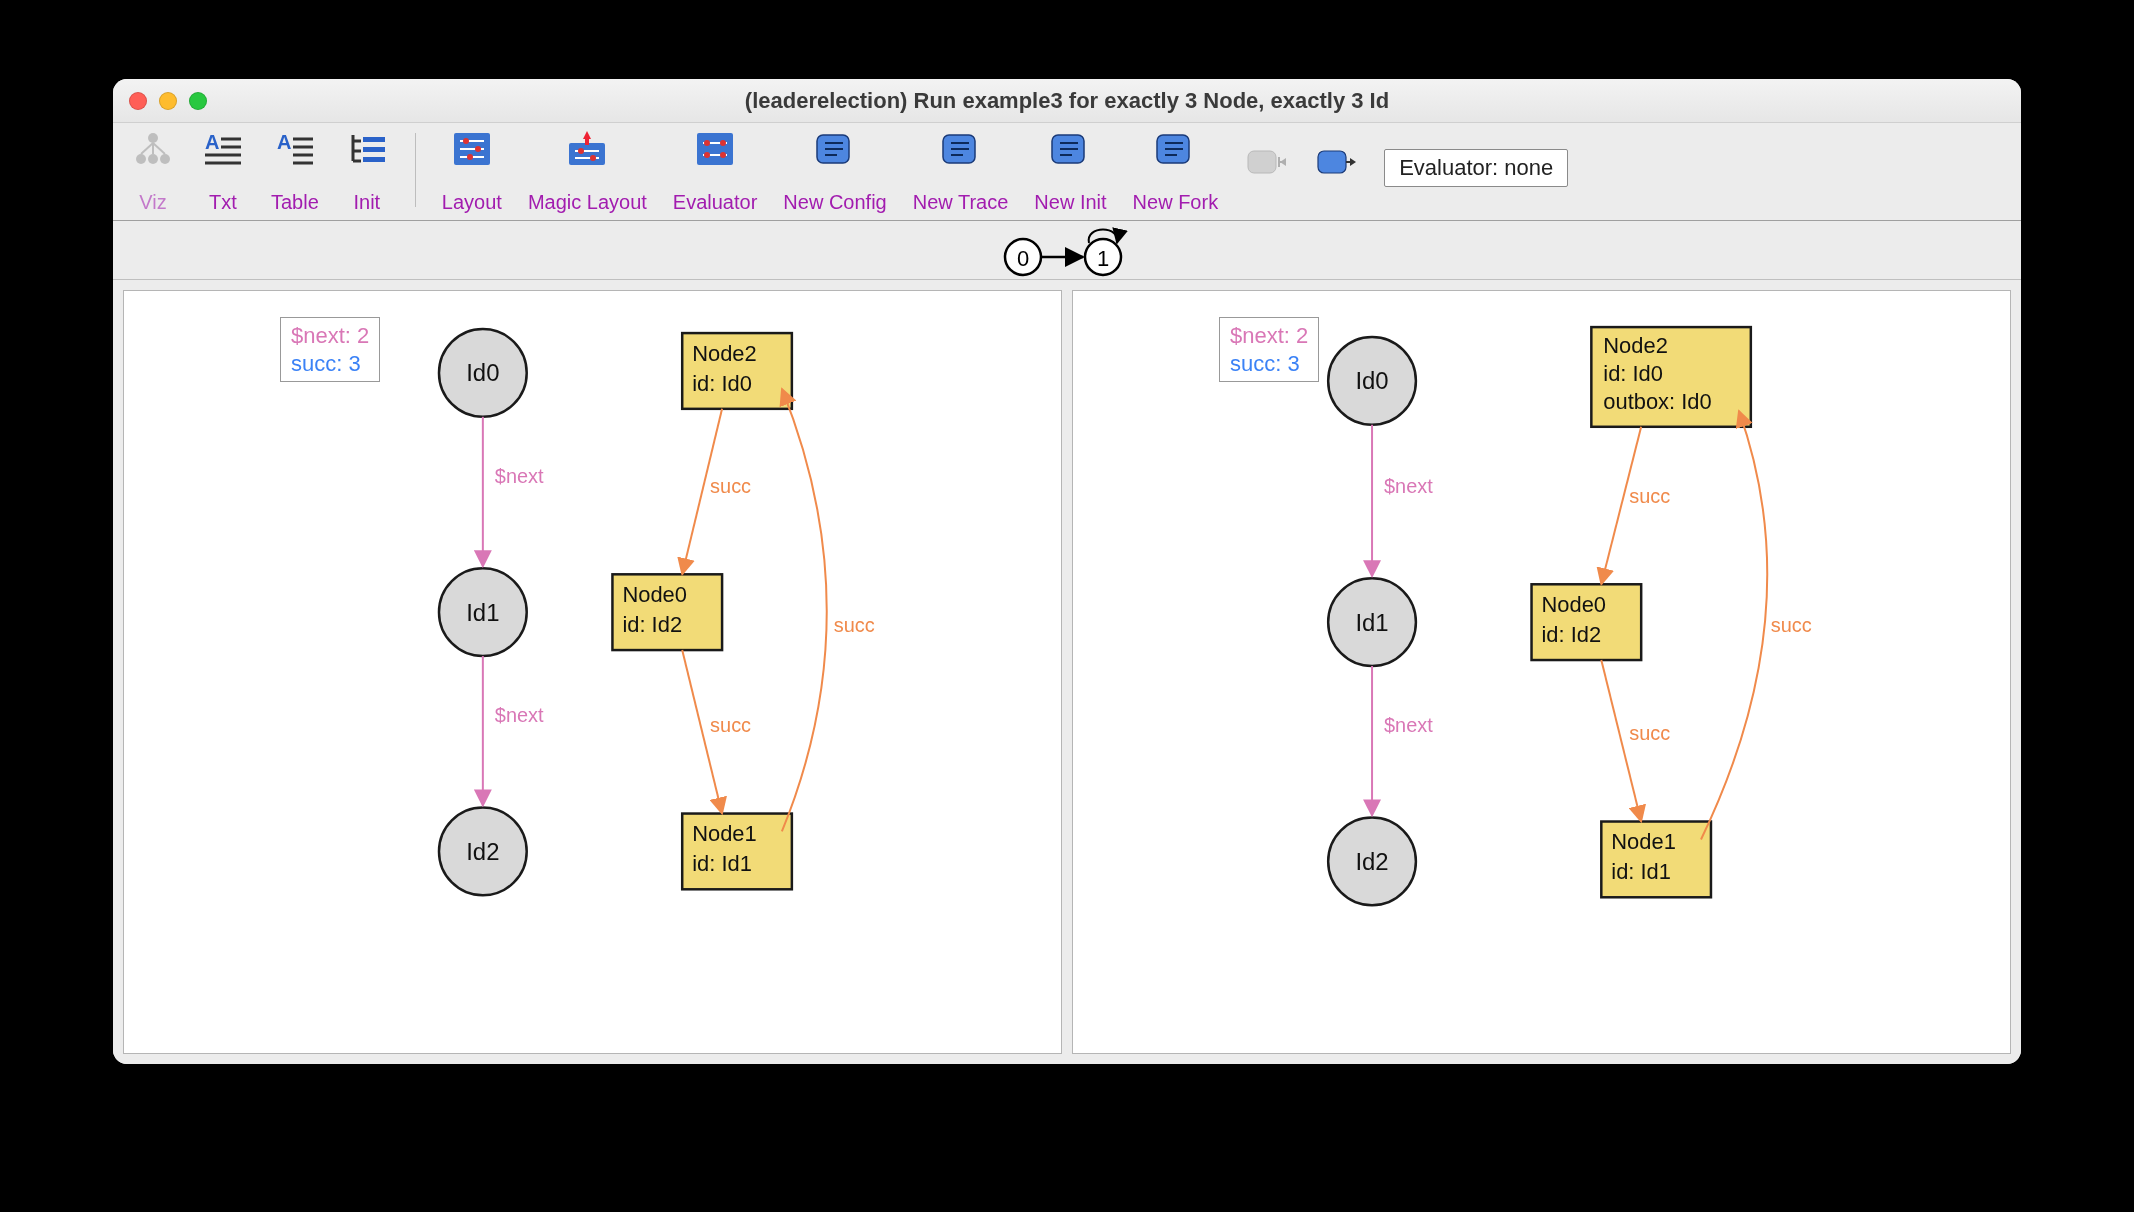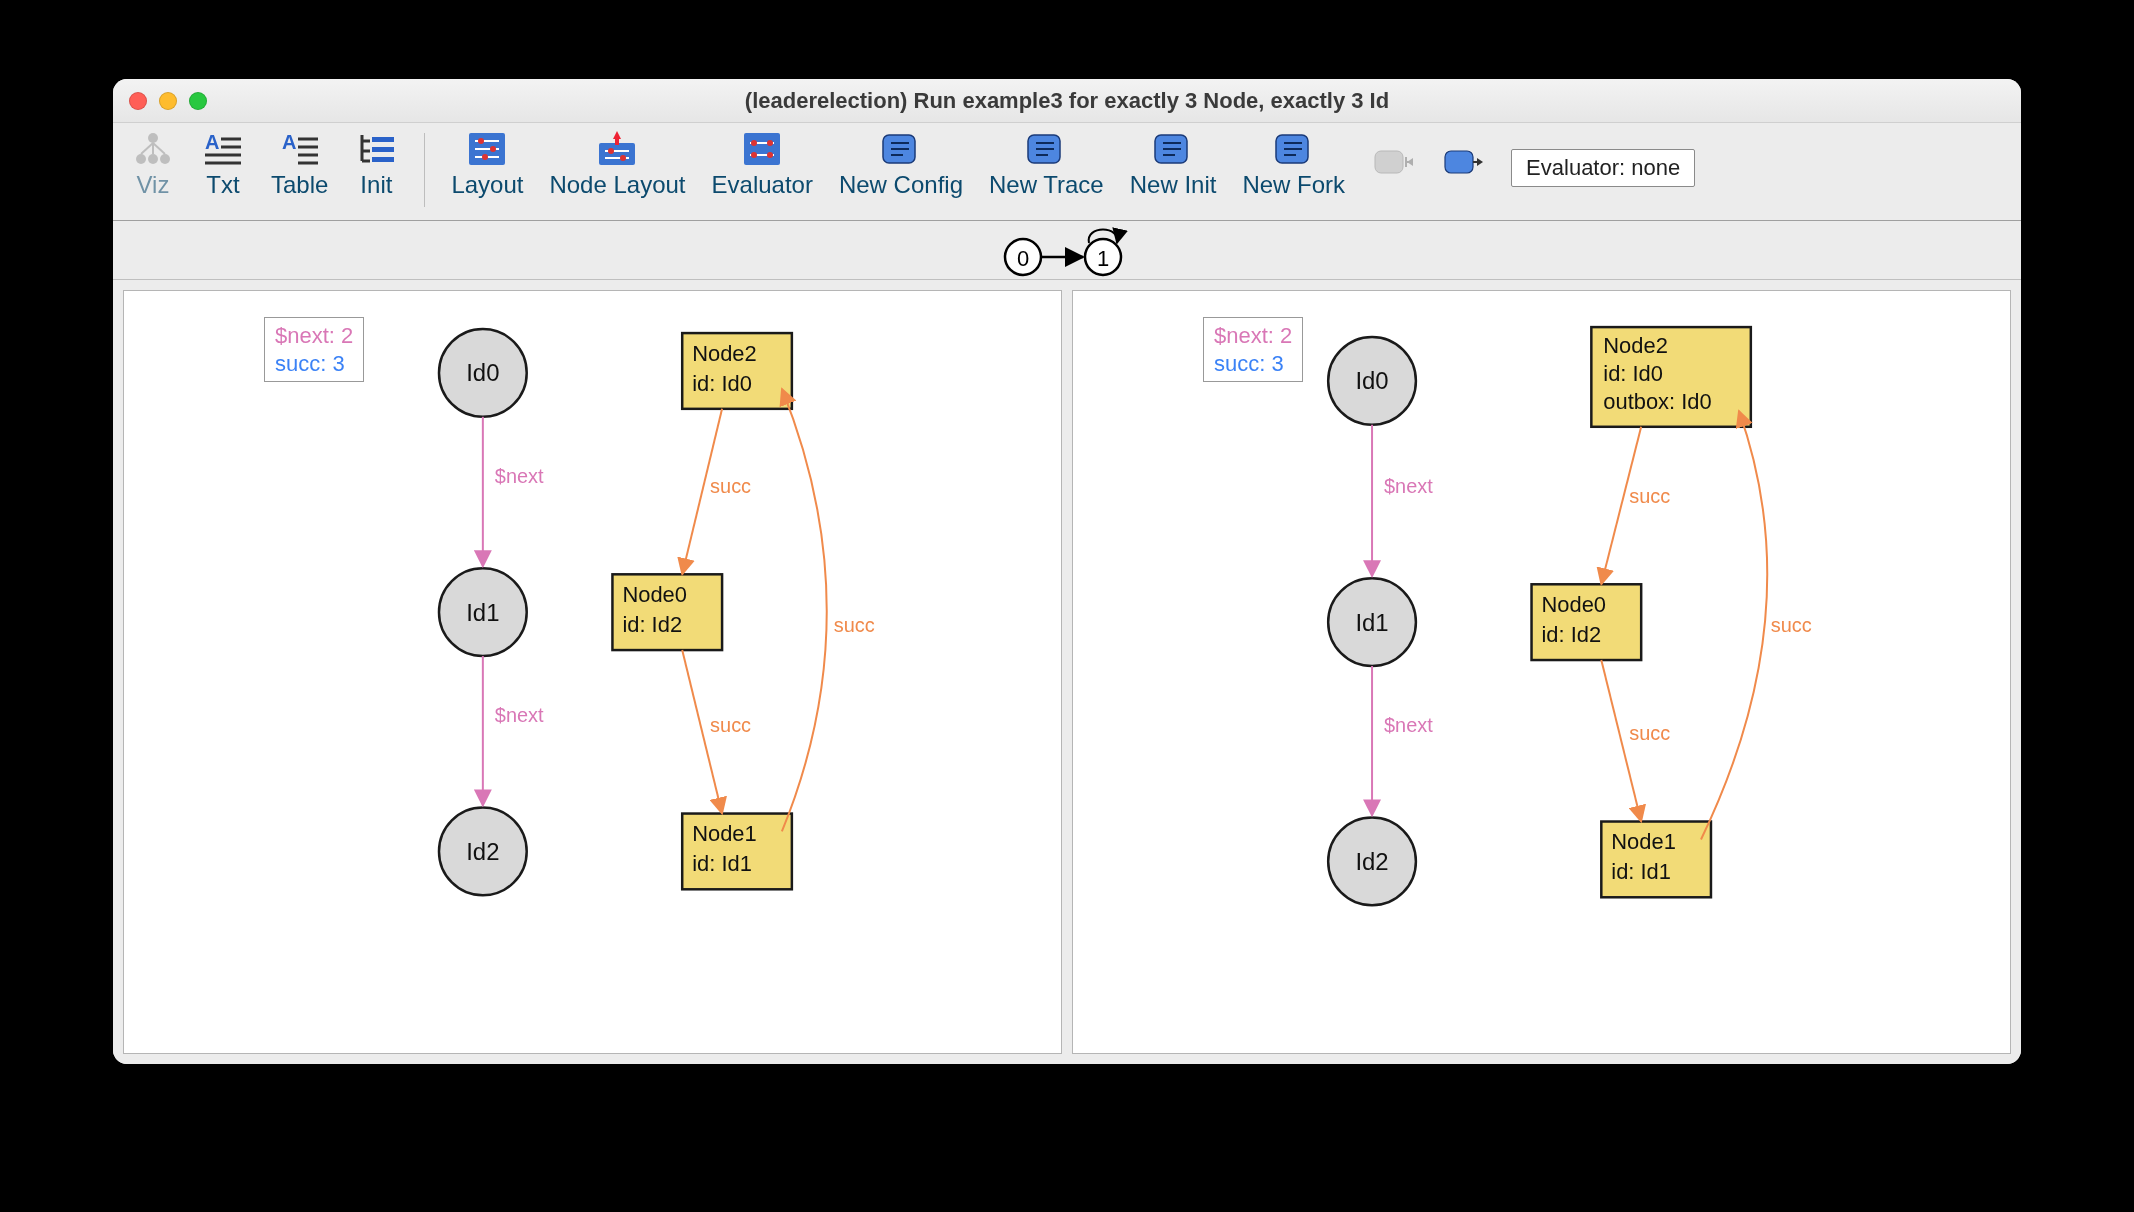--- a/index.html
+++ b/index.html
@@ -64,21 +64,21 @@
   .tbtn {
     display: flex;
     flex-direction: column;
     align-items: center;
     width: auto;
     min-width: 56px;
     cursor: default;
     padding: 2px 6px 0 6px;
   }
   .tbtn .ic { width: 40px; height: 36px; display:flex; align-items:center; justify-content:center; }
-  .tbtn .lbl { font-size: 24px; color:#0c4a6e; margin-top: 4px; white-space: nowrap; }
+  .tbtn .lbl { font-size: 20px; color:#a21caf; margin-top: 24px; white-space: nowrap; }
   .tbtn.disabled { opacity: .55; }
   .sep {
     width: 1px; height: 74px;
     background: #bdbdbd;
     margin: 4px 6px 0 6px;
   }
   .arrowbtn {
     display:flex; align-items:center; justify-content:center;
     width:56px; height:72px;
     font-size: 22px; color:#555;
@@ -126,20 +126,21 @@
   .panel + .panel { margin-left: 0; }
   .panel svg { width:100%; height:100%; }
 
   .infobox {
     position:absolute;
     border:1px solid #999;
     background:#fff;
     padding: 4px 10px;
     font-size: 22px;
     line-height: 1.25;
+    margin-left: 16px;
   }
   .infobox .l1 { color:#d977b6; }
   .infobox .l2 { color:#3b82f6; }
 
   
   .idcircle { fill:#d9d9d9; stroke:#1a1a1a; stroke-width:2.5; }
   .idtext   { font: 24px "Helvetica Neue", Arial; fill:#111; text-anchor:middle; dominant-baseline:central; }
   .nodebox  { fill:#f2db77; stroke:#1a1a1a; stroke-width:2.5; }
   .nodetext { font: 22px "Helvetica Neue", Arial; fill:#111; }
   .edge-next{ stroke:#d977b6; stroke-width:2; fill:none; }
@@ -262,21 +263,21 @@
                 <line x1="8" y1="27" x2="32" y2="27"></line>
               </g>
               <g fill="#d33">
                 <circle cx="14" cy="20" r="3"></circle>
                 <circle cx="26" cy="27" r="3"></circle>
               </g>
               <polygon points="20,0 24,8 16,8" fill="#e23"></polygon>
               <rect x="18" y="6" width="4" height="8" fill="#e23"></rect>
             </svg>
         </span>
-        <span class="lbl">Node Layout</span>
+        <span class="lbl">Magic Layout</span>
       </div>
 
       <div class="tbtn">
         <span class="ic">
           <svg viewBox="0 0 40 36">
               <rect x="2" y="2" width="36" height="32" fill="#3b74d1" rx="2"></rect>
               <g stroke="#fff" stroke-width="2">
                 <line x1="8" y1="12" x2="32" y2="12"></line>
                 <line x1="8" y1="24" x2="32" y2="24"></line>
               </g>

